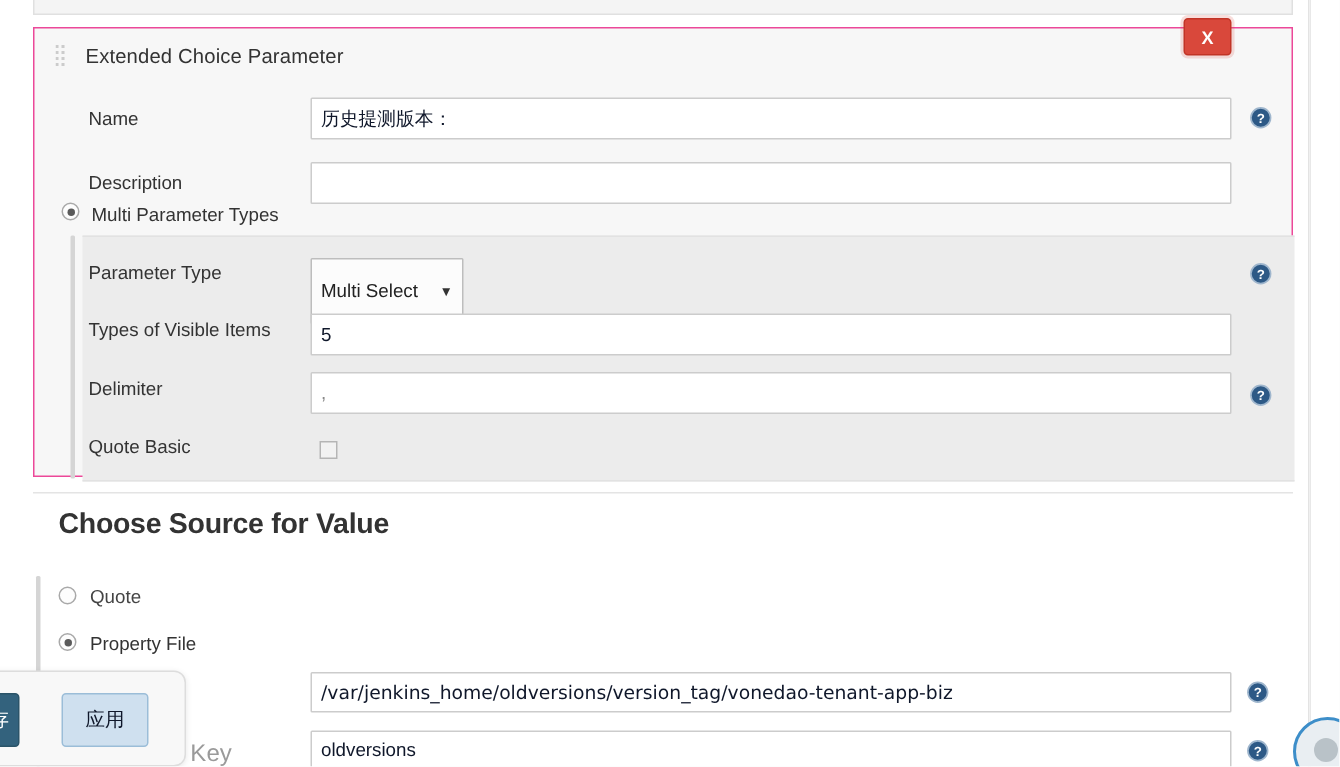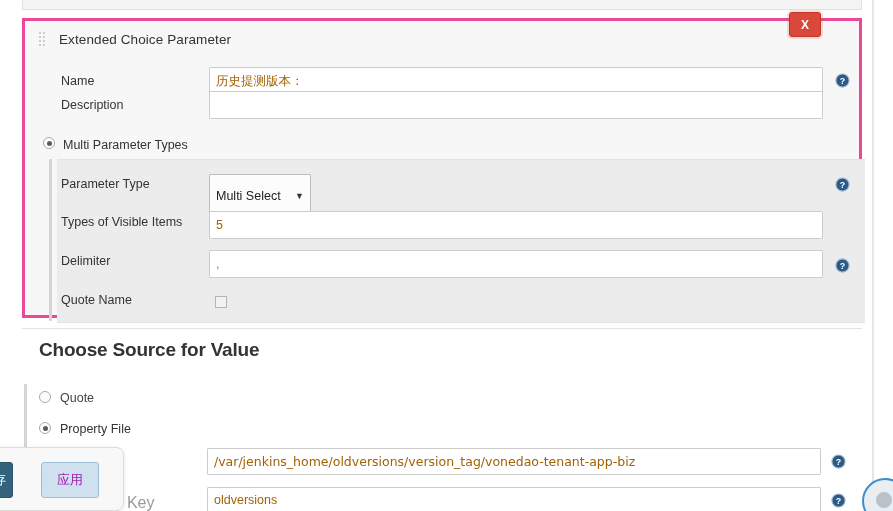--- a/index.html
+++ b/index.html
@@ -38,21 +38,21 @@
     box-sizing: border-box;
   }
 
   
   .param-block {
     position: absolute;
     left: 22px; top: 18px;
     width: 840px;
     height: 300px;
     background: #f7f7f7;
-    border: 3px solid #ec4899;
+    border: 1px solid #ec4899;
     box-sizing: border-box;
   }
   .block-header {
     position: absolute;
     left: 0; top: 0;
     width: 100%;
     height: 36px;
     display: flex;
     align-items: center;
     padding-left: 14px;
@@ -105,21 +105,21 @@
     color: #333;
     white-space: nowrap;
   }
   .field {
     position: absolute;
     height: 26px;
     background: #ffffff;
     border: 1px solid #ccc;
     box-sizing: border-box;
     font-size: 12.5px;
-    color: #a16207;
+    color: #0f172a;
     padding: 0 6px;
     line-height: 24px;
     overflow: hidden;
     white-space: nowrap;
     border-radius: 1px;
   }
   .field.tall { height: 28px; line-height: 26px; }
 
   .help-icon {
     position: absolute;
@@ -240,21 +240,21 @@
     cursor: pointer;
     font-family: "DejaVu Sans", sans-serif;
   }
   .btn-apply {
     position: absolute;
     left: 54px; top: 14px;
     width: 58px; height: 36px;
     background: #cfe0ef;
     border: 1px solid #9bbdd8;
     border-radius: 3px;
-    color: #a21caf;
+    color: #0f172a;
     font-size: 13px;
     display: flex;
     align-items: center;
     justify-content: center;
     box-sizing: border-box;
     cursor: pointer;
     font-family: Liberation Sans, sans-serif;
   }
 
   
@@ -315,21 +315,21 @@
       <div class="row" style="top:44px">
         <span class="lbl" style="left:36px">Name</span>
         <div class="field tall" style="left:184px; width:614px; font-family:'DejaVu Sans',sans-serif;">历史提测版本：</div>
         <svg class="help-icon" style="left:810px; top:8px" viewBox="0 0 16 16">
           <circle cx="8" cy="8" r="7" fill="#2d5986"></circle>
           <circle cx="8" cy="8" r="7" fill="none" stroke="#9fb6cd" stroke-width="1.2"></circle>
           <text x="8" y="11.6" text-anchor="middle" font-size="9.5" font-family="Liberation Sans, sans-serif" fill="#ffffff" font-weight="bold">?</text>
         </svg>
       </div>
 
-      <div class="row" style="top:68px">
+      <div class="row" style="top:87px">
         <span class="lbl" style="left:36px">Description</span>
         <div class="field tall" style="left:184px; width:614px"></div>
       </div>
 
       <div class="row" style="top:110px; height:24px">
         <span class="radio checked" style="left:18px; top:6px"></span>
         <span class="radio-label" style="left:38px; top:7px">Multi Parameter Types</span>
       </div>
 
       <div class="indent-bar" style="left:24px; top:138px; height:162px"></div>
@@ -358,21 +358,21 @@
         <span class="lbl" style="left:36px; top:8px">Delimiter</span>
         <div class="field tall" style="left:184px; top:4px; width:614px; color:#888">,</div>
         <svg class="help-icon" style="left:810px; top:12px" viewBox="0 0 16 16">
           <circle cx="8" cy="8" r="7" fill="#2d5986"></circle>
           <circle cx="8" cy="8" r="7" fill="none" stroke="#9fb6cd" stroke-width="1.2"></circle>
           <text x="8" y="11.6" text-anchor="middle" font-size="9.5" font-family="Liberation Sans, sans-serif" fill="#ffffff" font-weight="bold">?</text>
         </svg>
       </div>
 
       <div class="row" style="top:264px">
-        <span class="lbl" style="left:36px; top:8px">Quote Name</span>
+        <span class="lbl" style="left:36px; top:8px">Quote Basic</span>
         <span class="checkbox" style="left:190px; top:11px"></span>
       </div>
 
     </div>
 
     <div class="close-btn">X</div>
 
     <div class="section-divider" style="left:22px; top:328px; width:840px"></div>
 
     <div class="section-h2" style="left:39px; top:339px">Choose Source for Value</div>

